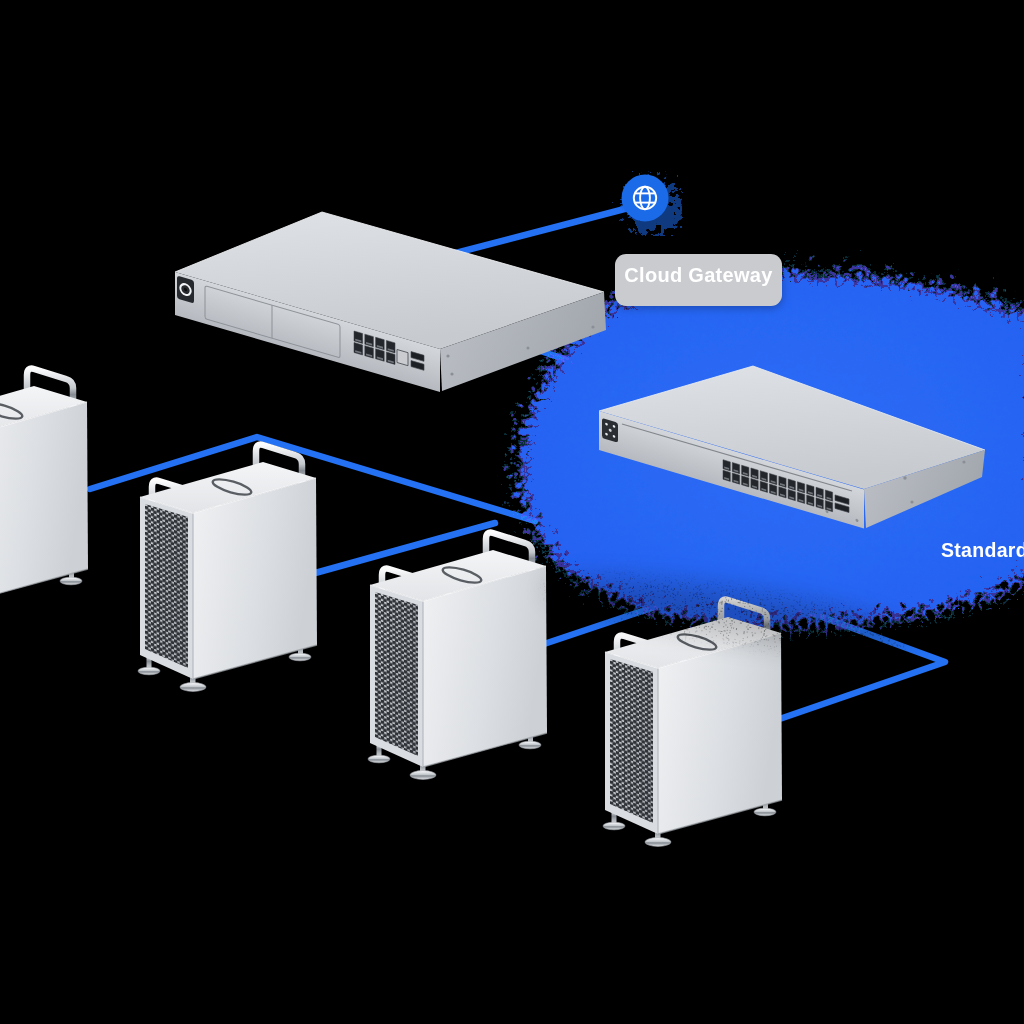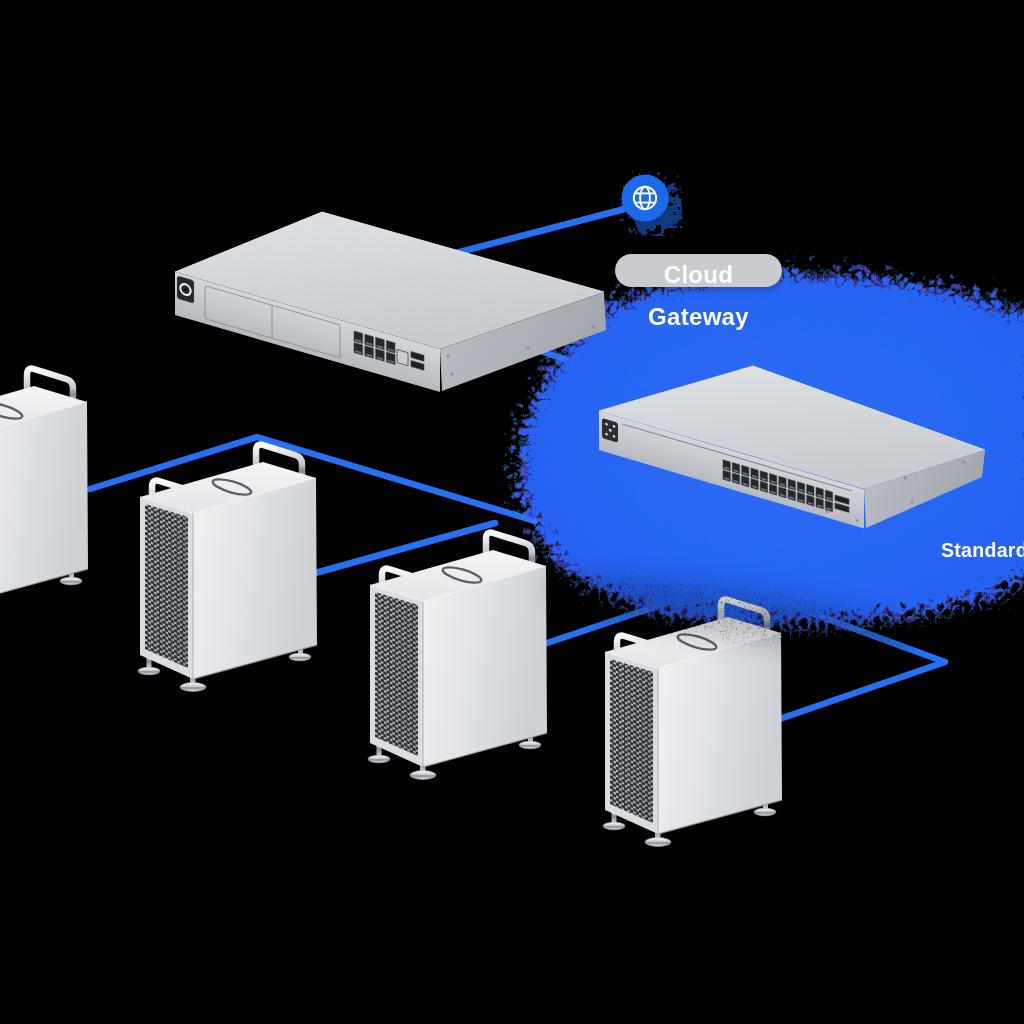--- a/index.html
+++ b/index.html
@@ -5,23 +5,23 @@
   :root{
     --accent-blue:#1b6ae8; --line-blue:#2471f4; --glow-core:#2e6cf6; --glow-deep:#1d55e8;
     --glow-rim-purple:#6d3bff; --glow-rim-cyan:#25ccff; --label-pill-bg:#c9cbcf;
     --label-text:#ffffff; --background:#000000;
   }
   html,body{margin:0;padding:0}
   body{width:1024px;height:1024px;overflow:hidden;background:var(--background);
        font-family:"Liberation Sans",sans-serif}
   .stage{position:relative;width:1024px;height:1024px}
   .stage svg{position:absolute;left:0;top:0}
-  .pill{position:absolute;left:615px;top:254px;width:167px;height:33px;
-        border-radius:18px;background:var(--label-pill-bg);color:var(--label-text);
-        font-size:24px;font-weight:600;letter-spacing:.3px;line-height:42px;text-align:center;
+  .pill{position:absolute;left:615px;top:254px;width:167px;height:52px;
+        border-radius:11px;background:var(--label-pill-bg);color:var(--label-text);
+        font-size:20px;font-weight:600;letter-spacing:.3px;line-height:42px;text-align:center;
         box-shadow:0 2px 8px rgba(0,0,0,.28)}
   .standard-label{position:absolute;left:941px;top:539px;color:var(--label-text);
         font-size:19.5px;font-weight:700;letter-spacing:.3px;white-space:nowrap}
   .port{fill:#23262b;stroke:#3d4147;stroke-width:.5}
   .port-pin{fill:#70757b}
   .sfp{fill:#1d2024;stroke:#43474d;stroke-width:.6}
   .screw{fill:#8a8f95}
   .line{fill:none;stroke:var(--line-blue);stroke-width:6.5;stroke-linecap:round;stroke-linejoin:round}
 </style>
 </head>

